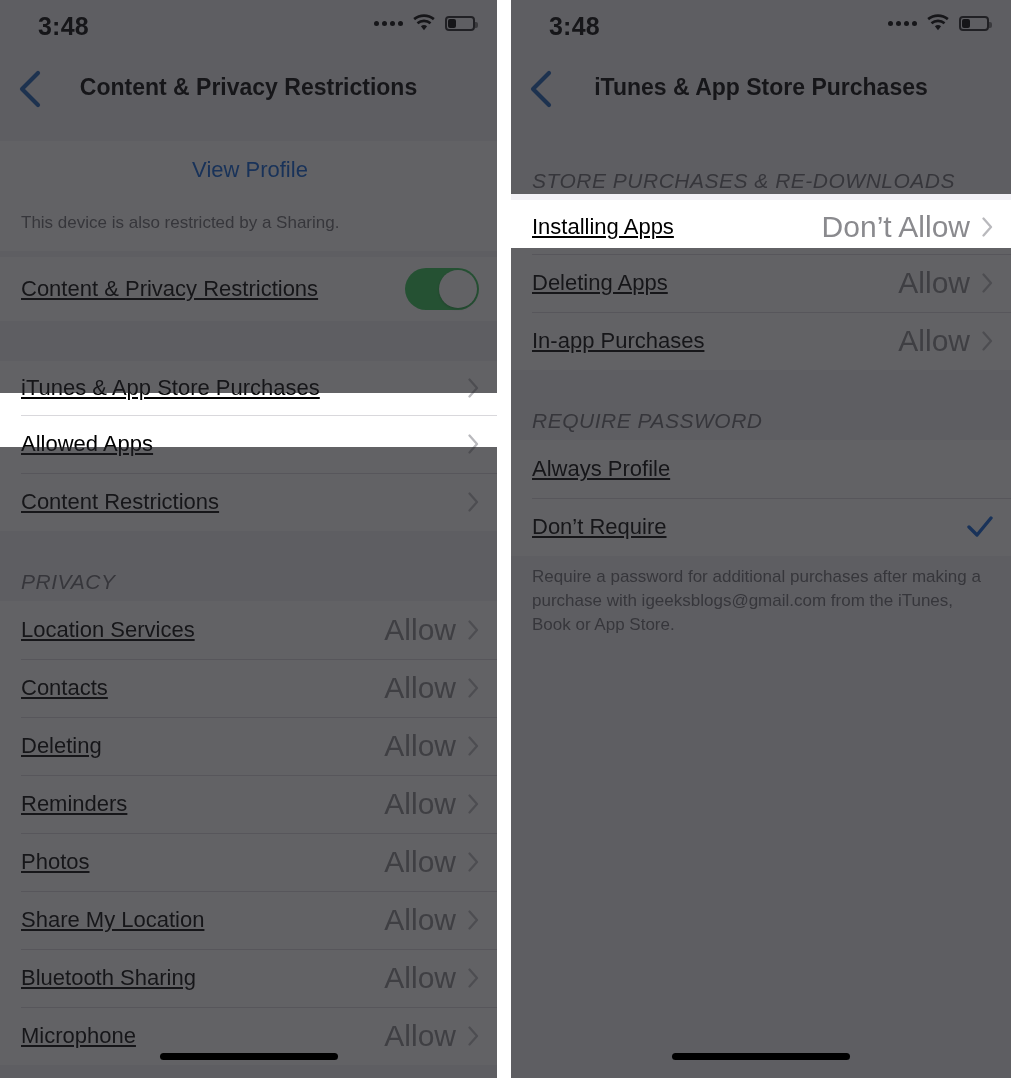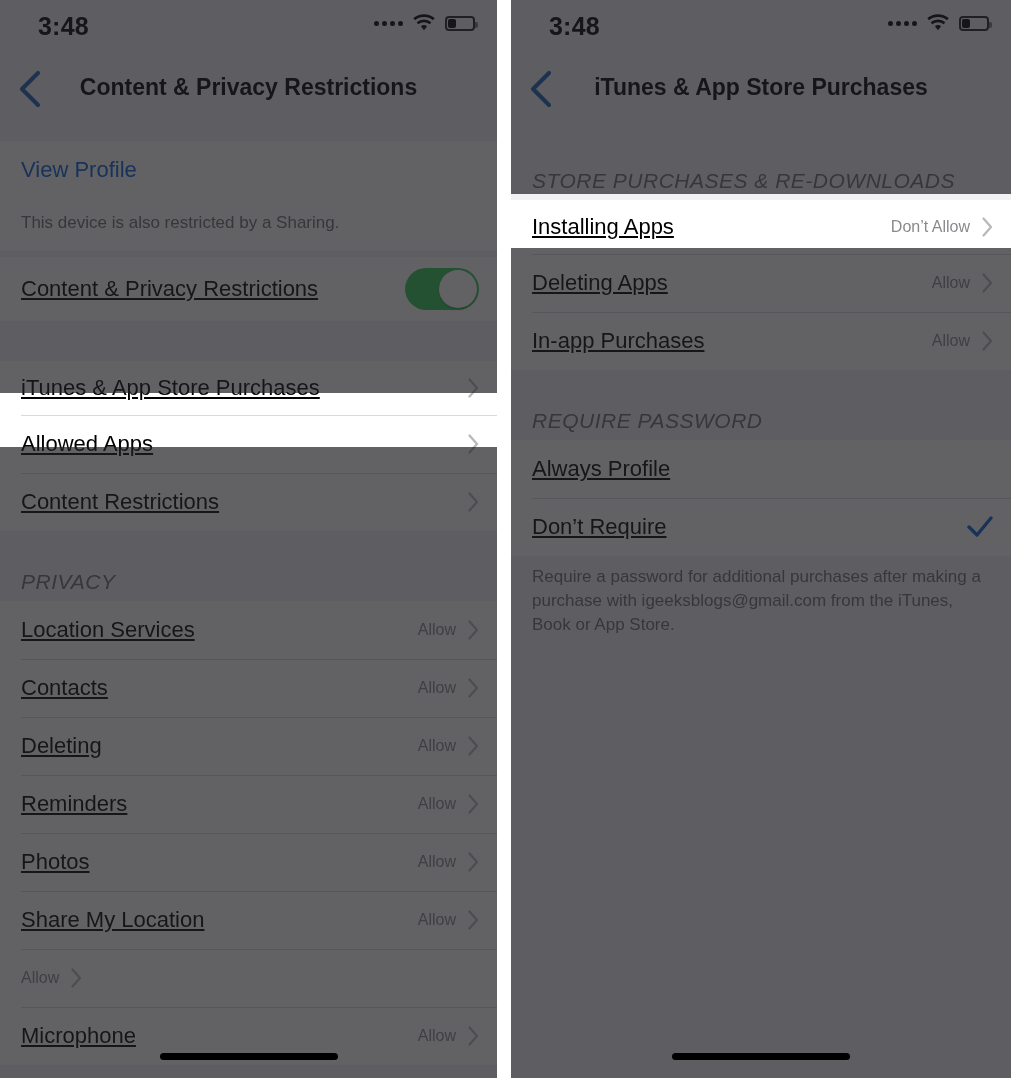--- a/index.html
+++ b/index.html
@@ -32,24 +32,24 @@
   
   .navbar{position:relative;height:77px;background:#f2f1f6;}
   .back{position:absolute;left:12px;top:10px;width:44px;height:50px;cursor:pointer;}
   .back svg{position:absolute;left:6px;top:8px;}
   .nav-title{position:absolute;left:0;right:0;top:22px;text-align:center;font-size:23px;font-weight:700;color:#000;padding:0 56px;box-sizing:border-box;}
 
   
   .gap{background:#f2f1f6;}
   .section-hdr{font-size:21px;letter-spacing:.5px;color:#6d6d72;padding:0 1px 7px 21px;text-transform:uppercase;font-style:italic;}
   .group{background:#ffffff;}
-  .row{position:relative;display:flex;align-items:center;height:58px;padding:0 18px 0 21px;background:#ffffff;box-sizing:border-box;}
+  .row{position:relative;display:flex;align-items:center;height:58px;padding:0 18px 0 21px;background:#ffffff;box-sizing:border-box;justify-content:center;}
   .row + .row:before{content:"";position:absolute;left:21px;right:0;top:0;height:1px;background:#d9d8dc;}
   .row .label{font-size:22px;color:#000;flex:1;white-space:nowrap;text-decoration:underline;}
-  .row .value{font-size:16px;color:#8a8a8e;margin-right:12px;white-space:nowrap;}
+  .row .value{font-size:30px;color:#8a8a8e;margin-right:12px;white-space:nowrap;}
   .row .link{font-size:22px;color:#0a60d6;}
   .chev{width:11px;height:20px;flex:0 0 11px;}
   .chev svg{display:block;}
   .footnote{font-size:17px;line-height:1.42;color:#6d6d72;padding:9px 26px 14px 21px;background:#f2f1f6;}
   .footnote.onwhite{background:#ffffff;padding:12px 26px 16px 21px;}
   .check{width:26px;height:26px;}
 
   
   .toggle{width:74px;height:42px;border-radius:21px;background:#34c759;position:relative;flex:0 0 74px;}
   .toggle .knob{position:absolute;top:2px;right:2px;width:38px;height:38px;border-radius:50%;background:#fff;box-shadow:0 1px 3px rgba(0,0,0,.28);}
@@ -200,20 +200,21 @@
         <div class="row">
           <span class="label">Share My Location</span>
           <span class="value">Allow</span>
           <span class="chev">
               <svg width="11" height="20" viewBox="0 0 11 20">
                 <path d="M1.5 1.5L9 10l-7.5 8.5" fill="none" stroke="#b9b9bd" stroke-width="2.3" stroke-linecap="round" stroke-linejoin="round"></path>
               </svg>
             </span>
         </div>
         <div class="row">
+          <span class="label">Bluetooth Sharing</span>
           <span class="value">Allow</span>
           <span class="chev">
               <svg width="11" height="20" viewBox="0 0 11 20">
                 <path d="M1.5 1.5L9 10l-7.5 8.5" fill="none" stroke="#b9b9bd" stroke-width="2.3" stroke-linecap="round" stroke-linejoin="round"></path>
               </svg>
             </span>
         </div>
         <div class="row">
           <span class="label">Microphone</span>
           <span class="value">Allow</span>

